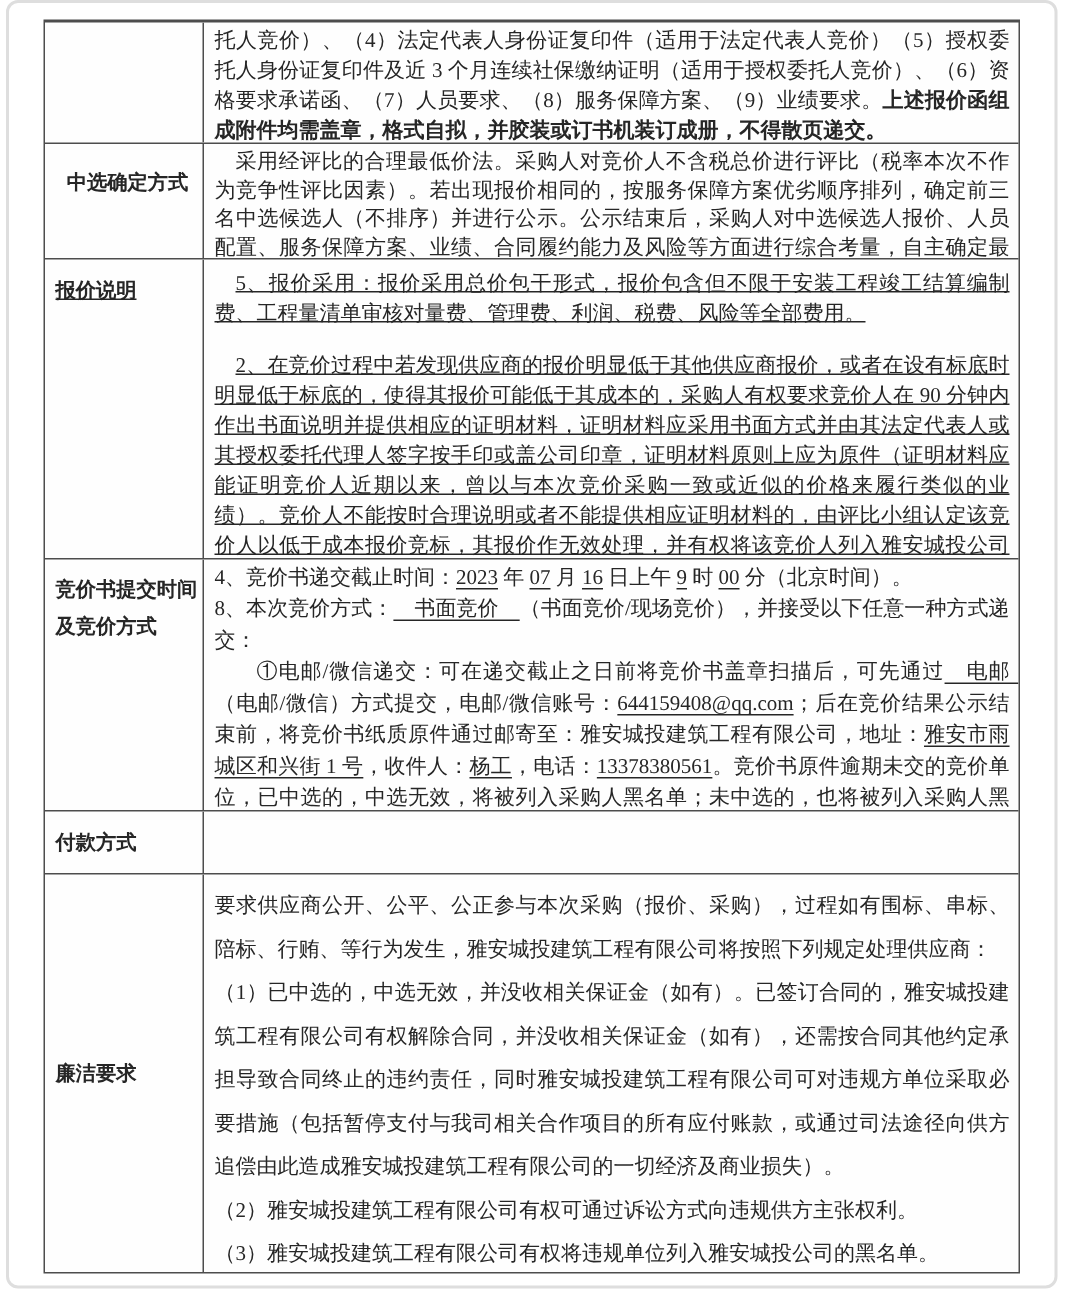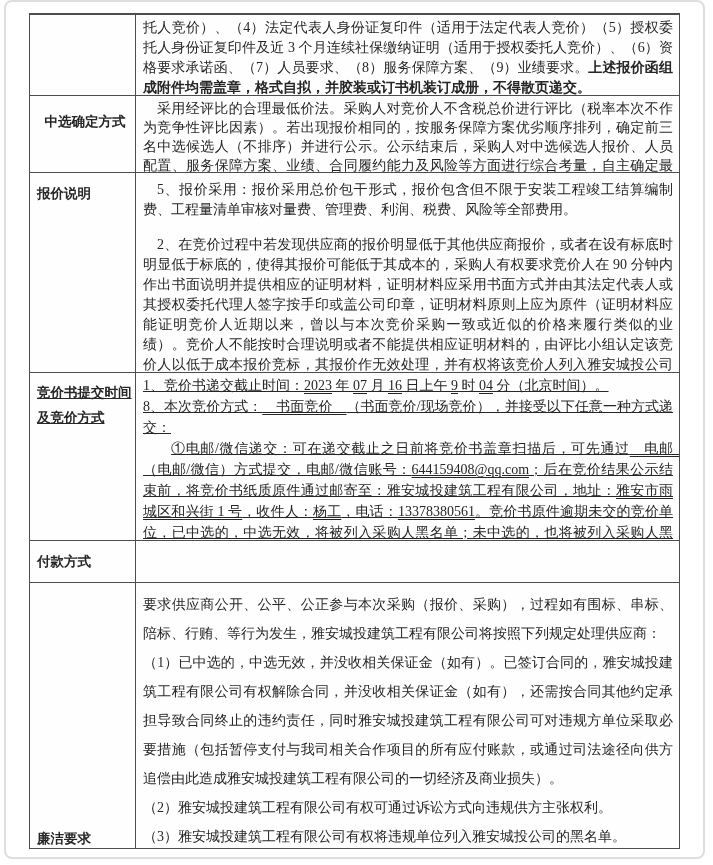--- a/index.html
+++ b/index.html
@@ -37,29 +37,29 @@
     text-align:justify;
   }
   .para { margin:0; }
   .u { text-decoration:underline; text-underline-offset:3px; }
   .b { font-weight:bold; }
 
   
   .r0 { height:80px; }  .r0 .content-cell { line-height:20px; padding-top:3px; }
   .r1 { height:77px; }  .r1 .content-cell { line-height:19px; padding-top:3px; }
                         .r1 .label-cell   { padding-top:17px;text-align:center; }
-  .r2 { height:200px; } .r2 .content-cell { line-height:20px; padding-top:7px; }
+  .r2 { height:200px;text-decoration:underline; } .r2 .content-cell { line-height:20px; padding-top:7px; }
                         .r2 .label-cell   { padding-top:12px; }
                         .r2 .para + .para { margin-top:15px; }
-  .r3 { height:168px;text-decoration:underline; } .r3 .content-cell { line-height:21px; padding-top:2px; }
+  .r3 { height:168px; } .r3 .content-cell { line-height:21px; padding-top:2px; }
                         .r3 .label-cell   { padding-top:7px; line-height:25px; }
   .r4 { height:42px; }  .r4 .content-cell { line-height:20px; padding-top:7px; }
                         .r4 .label-cell   { justify-content:center; }
   .r5 { height:266px; } .r5 .content-cell { line-height:29px; padding-top:7px; }
-                        .r5 .label-cell   { justify-content:flex-end; }
+                        .r5 .label-cell   { justify-content:center; }
   .indent1 { text-indent:1em; }
   .indent2 { text-indent:2em; }
 </style>
 </head>
 <body>
 
 <div class="scan-frame"></div>
 <div class="doc-table">
     <div class="row r0">
       <div class="label-cell"></div>
@@ -83,21 +83,21 @@
         <div class="para indent1"><span>5、报价采用：报价采用总价包干形式，报价包含但不限于安装工程竣工结算编制费、工程量清单审核对量费、管理费、利润、税费、风险等全部费用。</span></div>
         <div class="para indent1"><span>2、在竞价过程中若发现供应商的报价明显低于其他供应商报价，或者在设有标底时明显低于标底的，使得其报价可能低于其成本的，采购人有权要求竞价人在 90 分钟内作出书面说明并提供相应的证明材料，证明材料应采用书面方式并由其法定代表人或其授权委托代理人签字按手印或盖公司印章，证明材料原则上应为原件（证明材料应能证明竞价人近期以来，曾以与本次竞价采购一致或近似的价格来履行类似的业绩）。竞价人不能按时合理说明或者不能提供相应证明材料的，由评比小组认定该竞价人以低于成本报价竞标，其报价作无效处理，并有权将该竞价人列入雅安城投公司黑名单。</span></div>
       </div>
     </div>
     <div class="row r3">
       <div class="label-cell">
         <div>竞价书提交时间</div>
         <div>及竞价方式</div>
       </div>
       <div class="content-cell">
-        <div class="para"><span>1、竞价书递交截止时间：</span><span class="u">2023</span><span> 年 </span><span class="u">07</span><span> 月 </span><span class="u">16</span><span> 日上午 </span><span class="u">9</span><span> 时 </span><span class="u">04</span><span> 分（北京时间）。</span></div>
+        <div class="para"><span>4、竞价书递交截止时间：</span><span class="u">2023</span><span> 年 </span><span class="u">07</span><span> 月 </span><span class="u">16</span><span> 日上午 </span><span class="u">9</span><span> 时 </span><span class="u">00</span><span> 分（北京时间）。</span></div>
         <div class="para"><span>8、本次竞价方式：</span><span class="u">　书面竞价　</span><span>（书面竞价/现场竞价），并接受以下任意一种方式递交：</span></div>
         <div class="para indent2"><span>①电邮/微信递交：可在递交截止之日前将竞价书盖章扫描后，可先通过</span><span class="u">　电邮　</span><span>（电邮/微信）方式提交，电邮/微信账号：</span><span class="u">644159408@qq.com</span><span>；后在竞价结果公示结束前，将竞价书纸质原件通过邮寄至：雅安城投建筑工程有限公司，地址：</span><span class="u">雅安市雨城区和兴街 1 号</span><span>，收件人：</span><span class="u">杨工</span><span>，电话：</span><span class="u">13378380561</span><span>。竞价书原件逾期未交的竞价单位，已中选的，中选无效，将被列入采购人黑名单；未中选的，也将被列入采购人黑名单。</span></div>
       </div>
     </div>
     <div class="row r4">
       <div class="label-cell">
         <div>付款方式</div>
       </div>
     </div>
     <div class="row r5">

